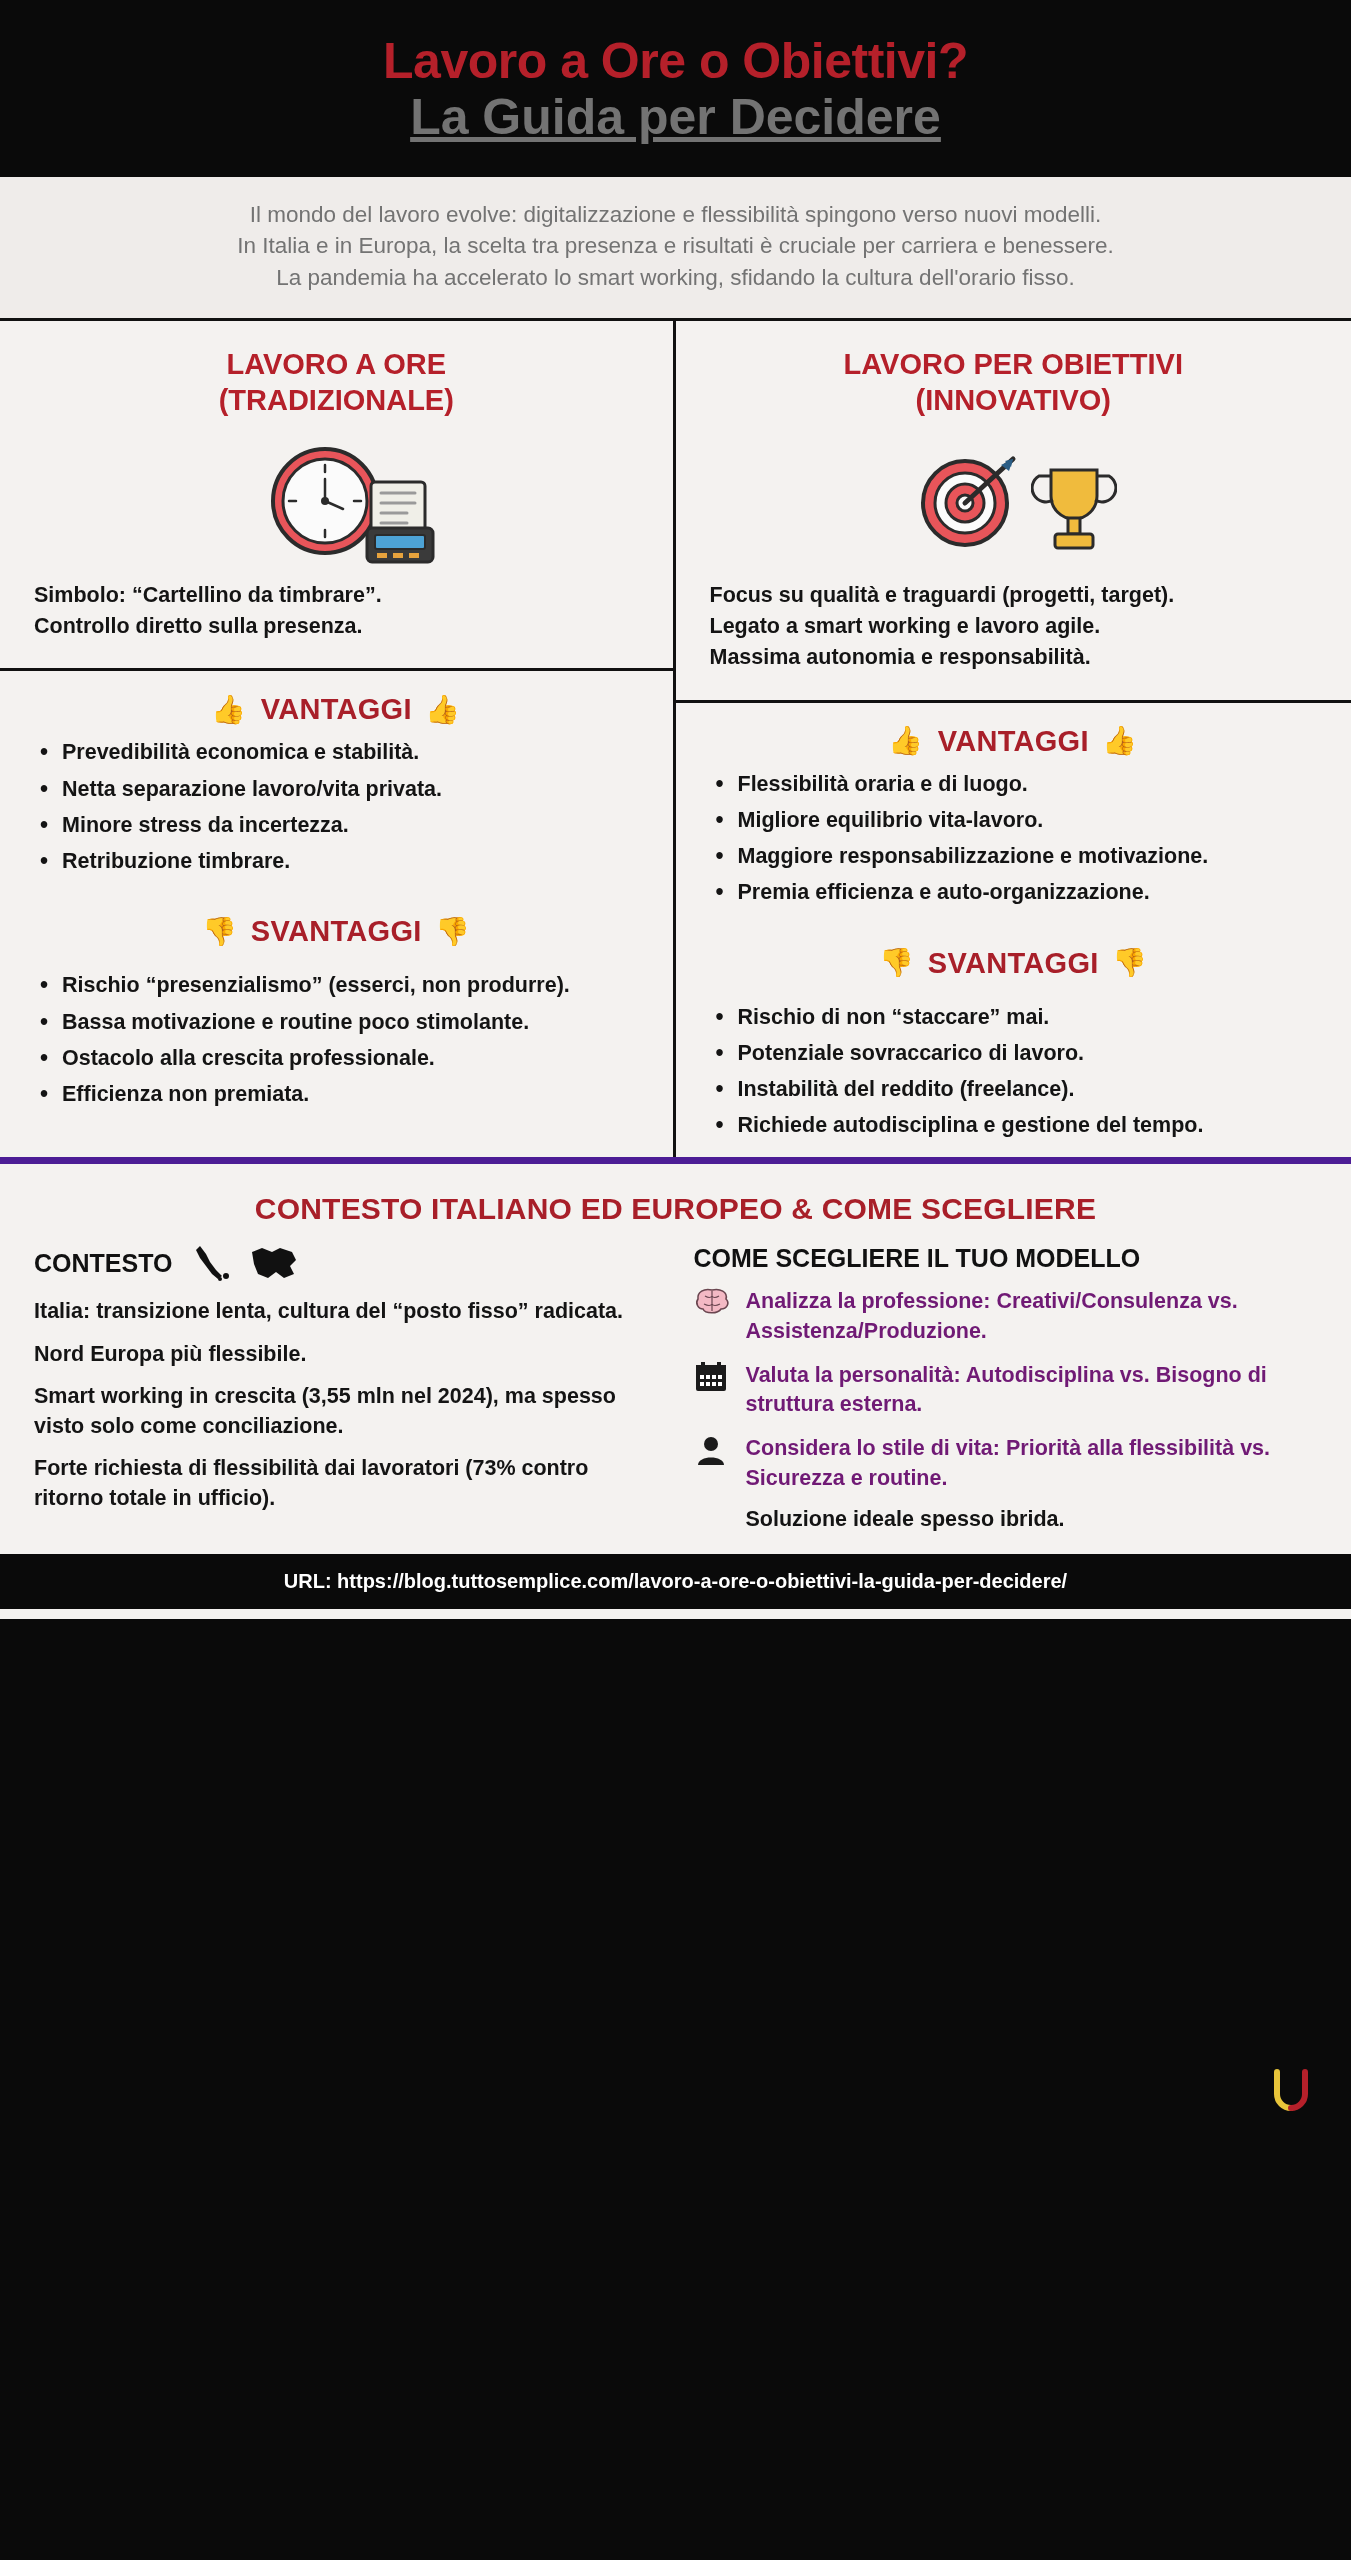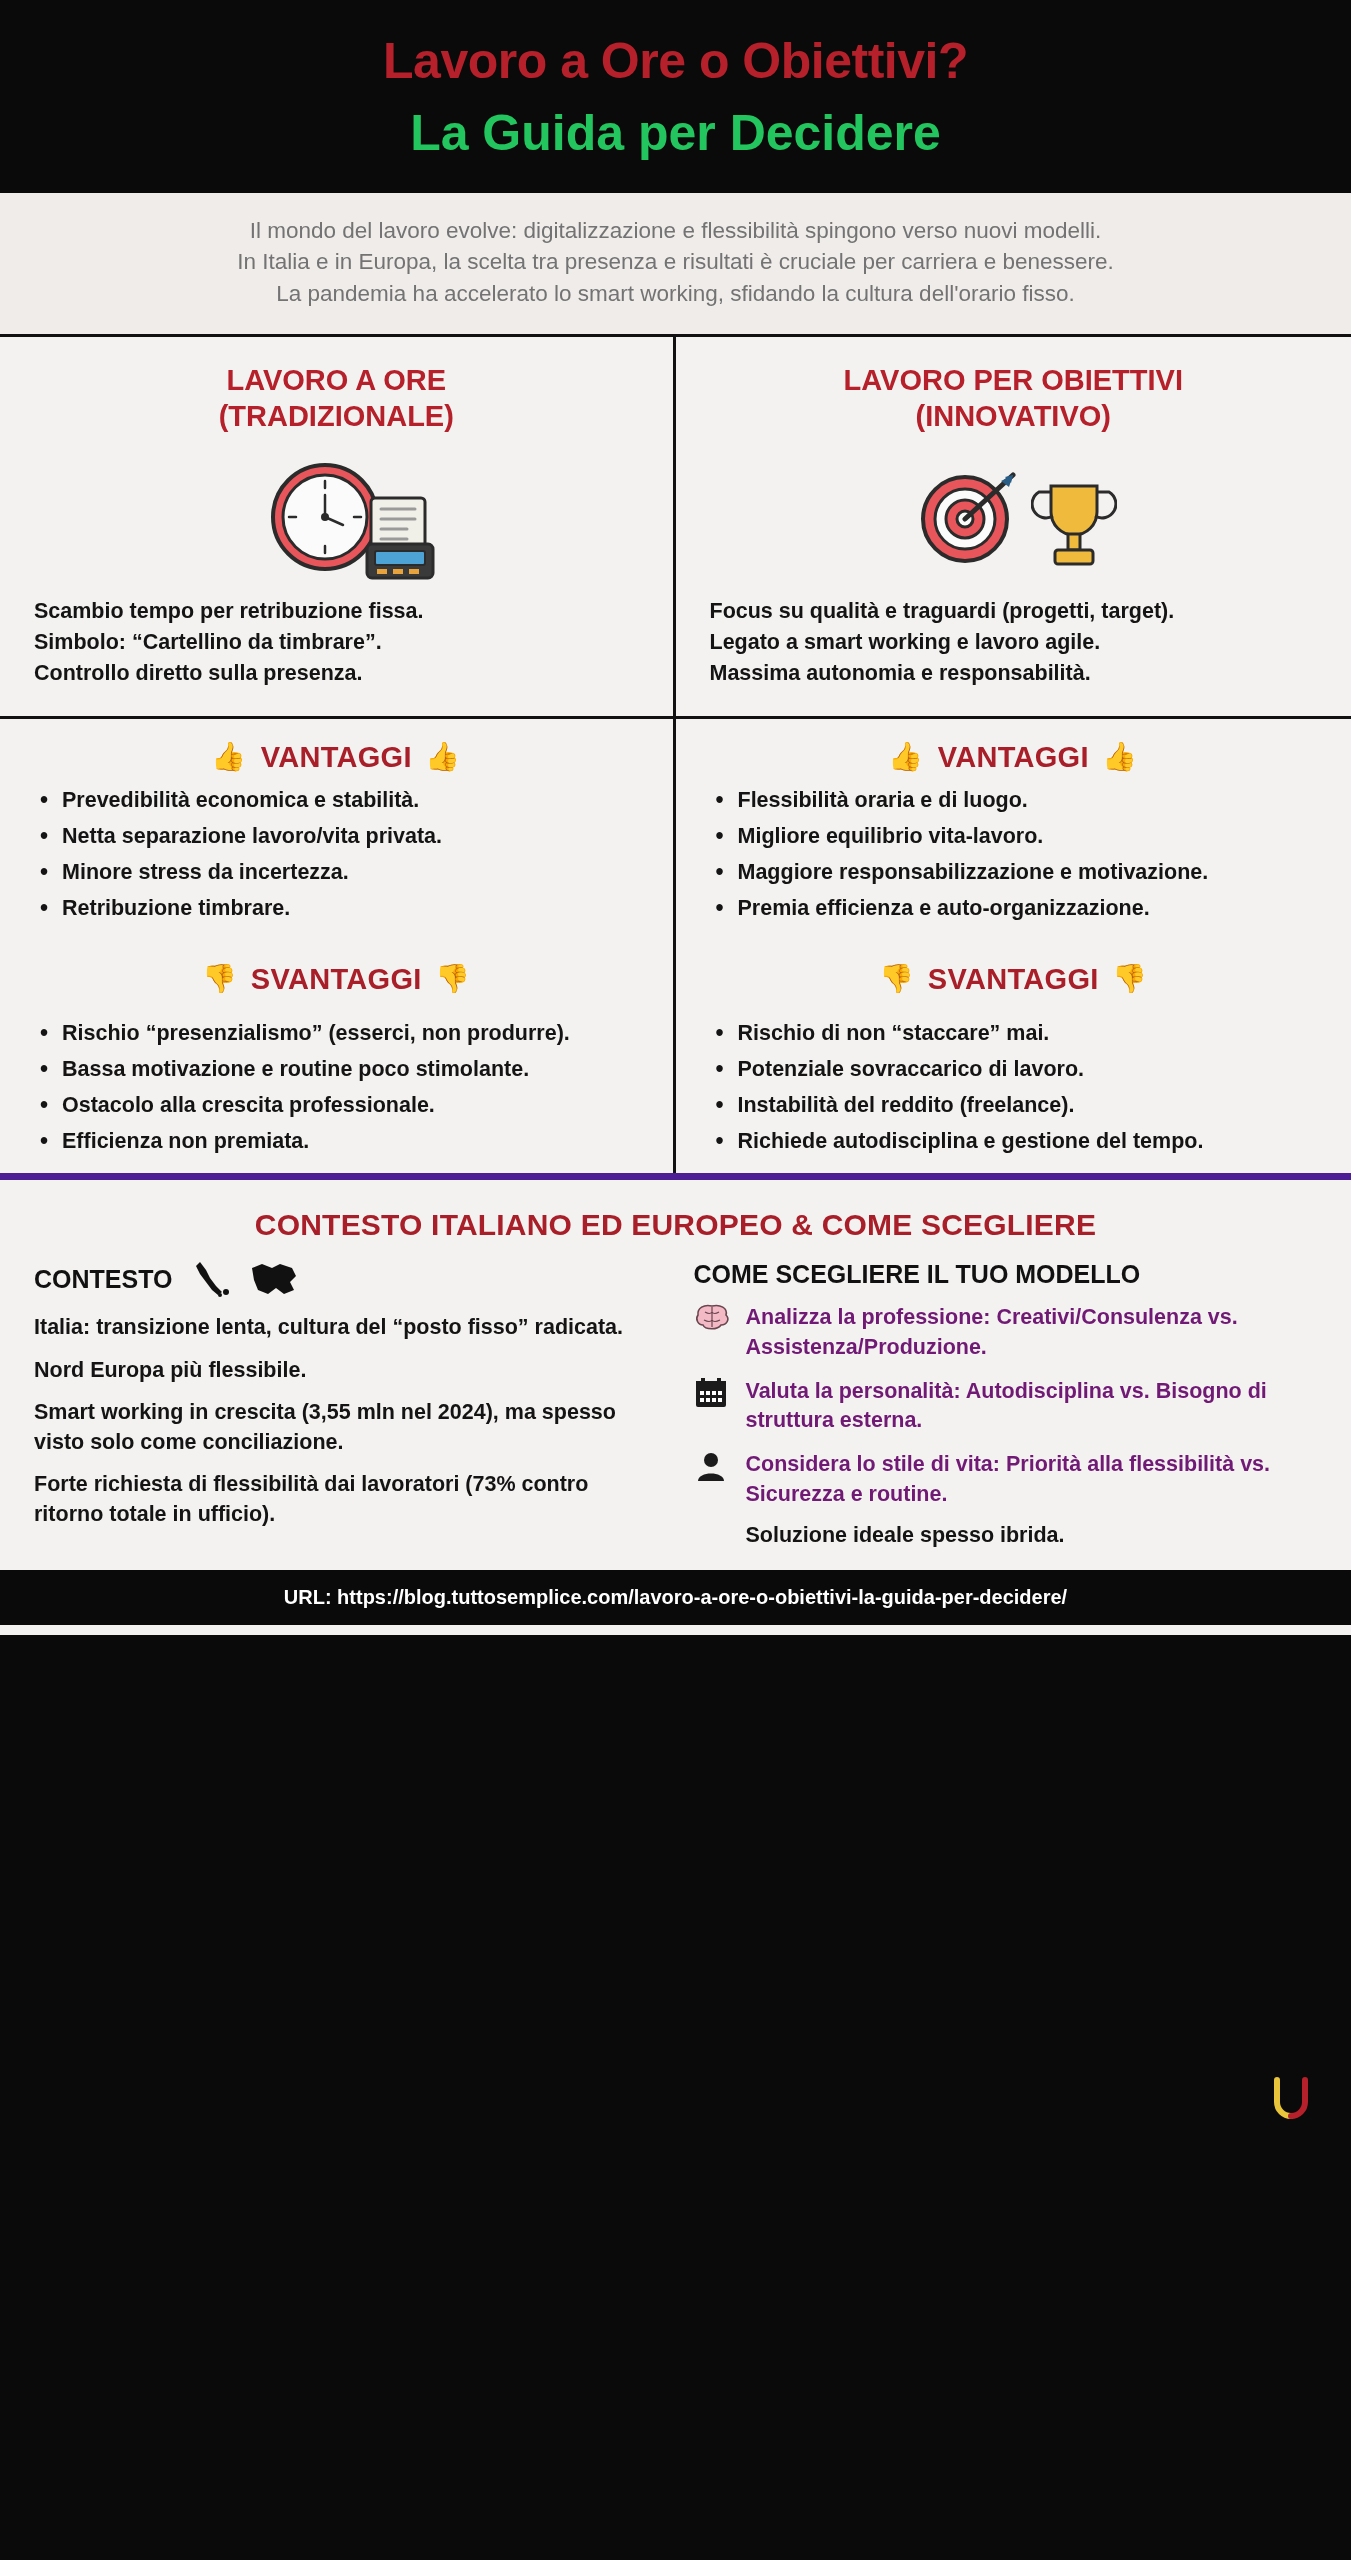--- a/index.html
+++ b/index.html
@@ -23,25 +23,26 @@
     text-align: center;
   }
   .header h1 {
     color: #b5202a;
     font-size: 50px;
     font-weight: bold;
     letter-spacing: -0.5px;
     line-height: 1.1;
   }
   .header h2 {
-    color: #22c55e;
+    color: #737373;
     font-size: 50px;
     font-weight: bold;
     line-height: 1.15;
-    margin-top: 16px;
+    margin-top: 0;
+    text-decoration: underline;
   }
 
   
   .intro {
     background: #efecea;
     border-bottom: 3px solid #111;
     padding: 22px 28px 24px;
     text-align: center;
   }
   .intro p {
@@ -295,21 +296,20 @@
             <rect x="4" y="50" width="66" height="34" rx="5" fill="#3a3a3a" stroke="#2b2b2b" stroke-width="3"></rect>
             <rect x="12" y="57" width="50" height="14" rx="2" fill="#4da3d6" stroke="#2b2b2b" stroke-width="2"></rect>
             <rect x="14" y="75" width="10" height="5" fill="#e8a33d"></rect>
             <rect x="30" y="75" width="10" height="5" fill="#e8a33d"></rect>
             <rect x="46" y="75" width="10" height="5" fill="#e8a33d"></rect>
           </svg>
         </span>
       </div>
 
       <div class="col-desc">
-        <div>Scambio tempo per retribuzione fissa.</div>
         <div>Simbolo: “Cartellino da timbrare”.</div>
         <div>Controllo diretto sulla presenza.</div>
       </div>
 
       <hr class="hr-full">
 
       <div class="section-head">
         <span class="emoji">👍</span>
         <span class="lbl">VANTAGGI</span>
         <span class="emoji">👍</span>

